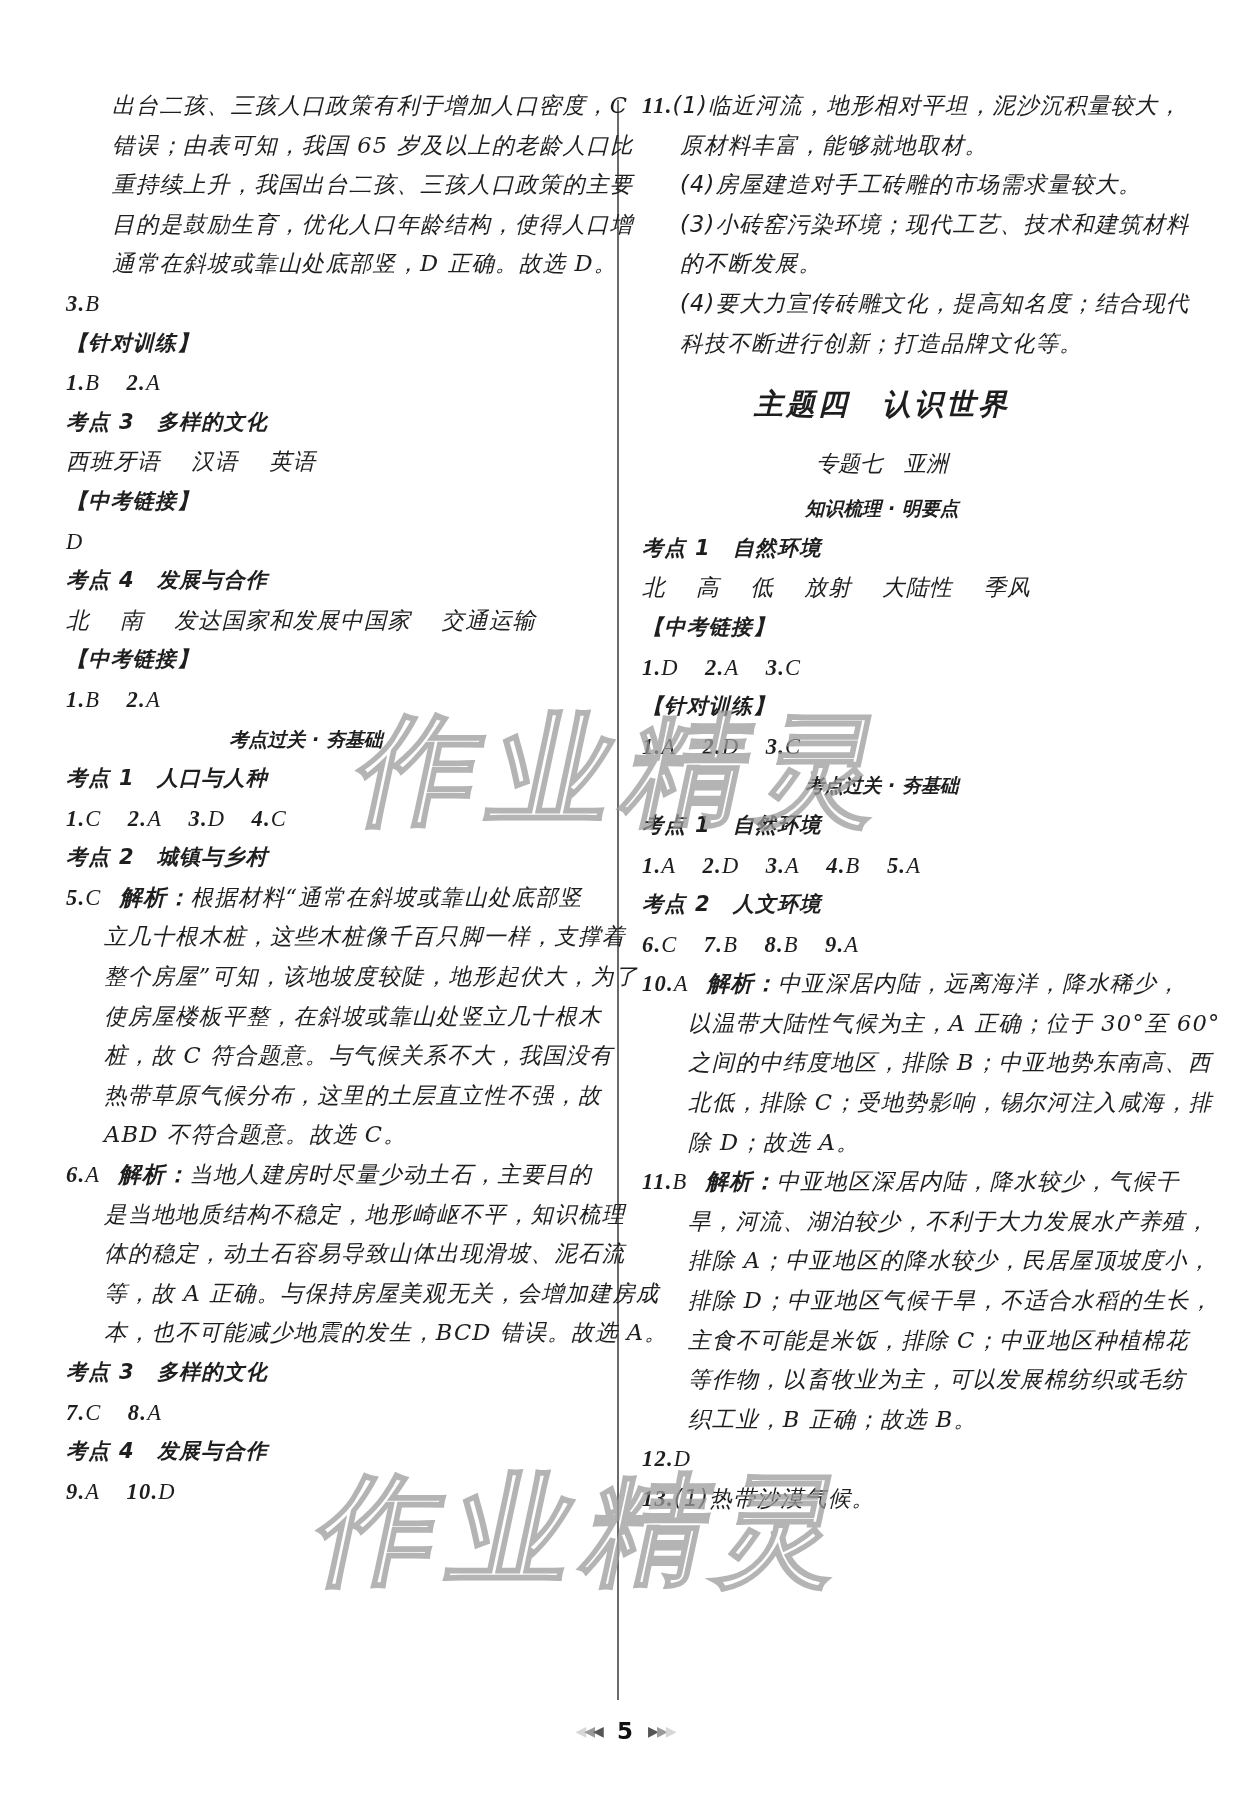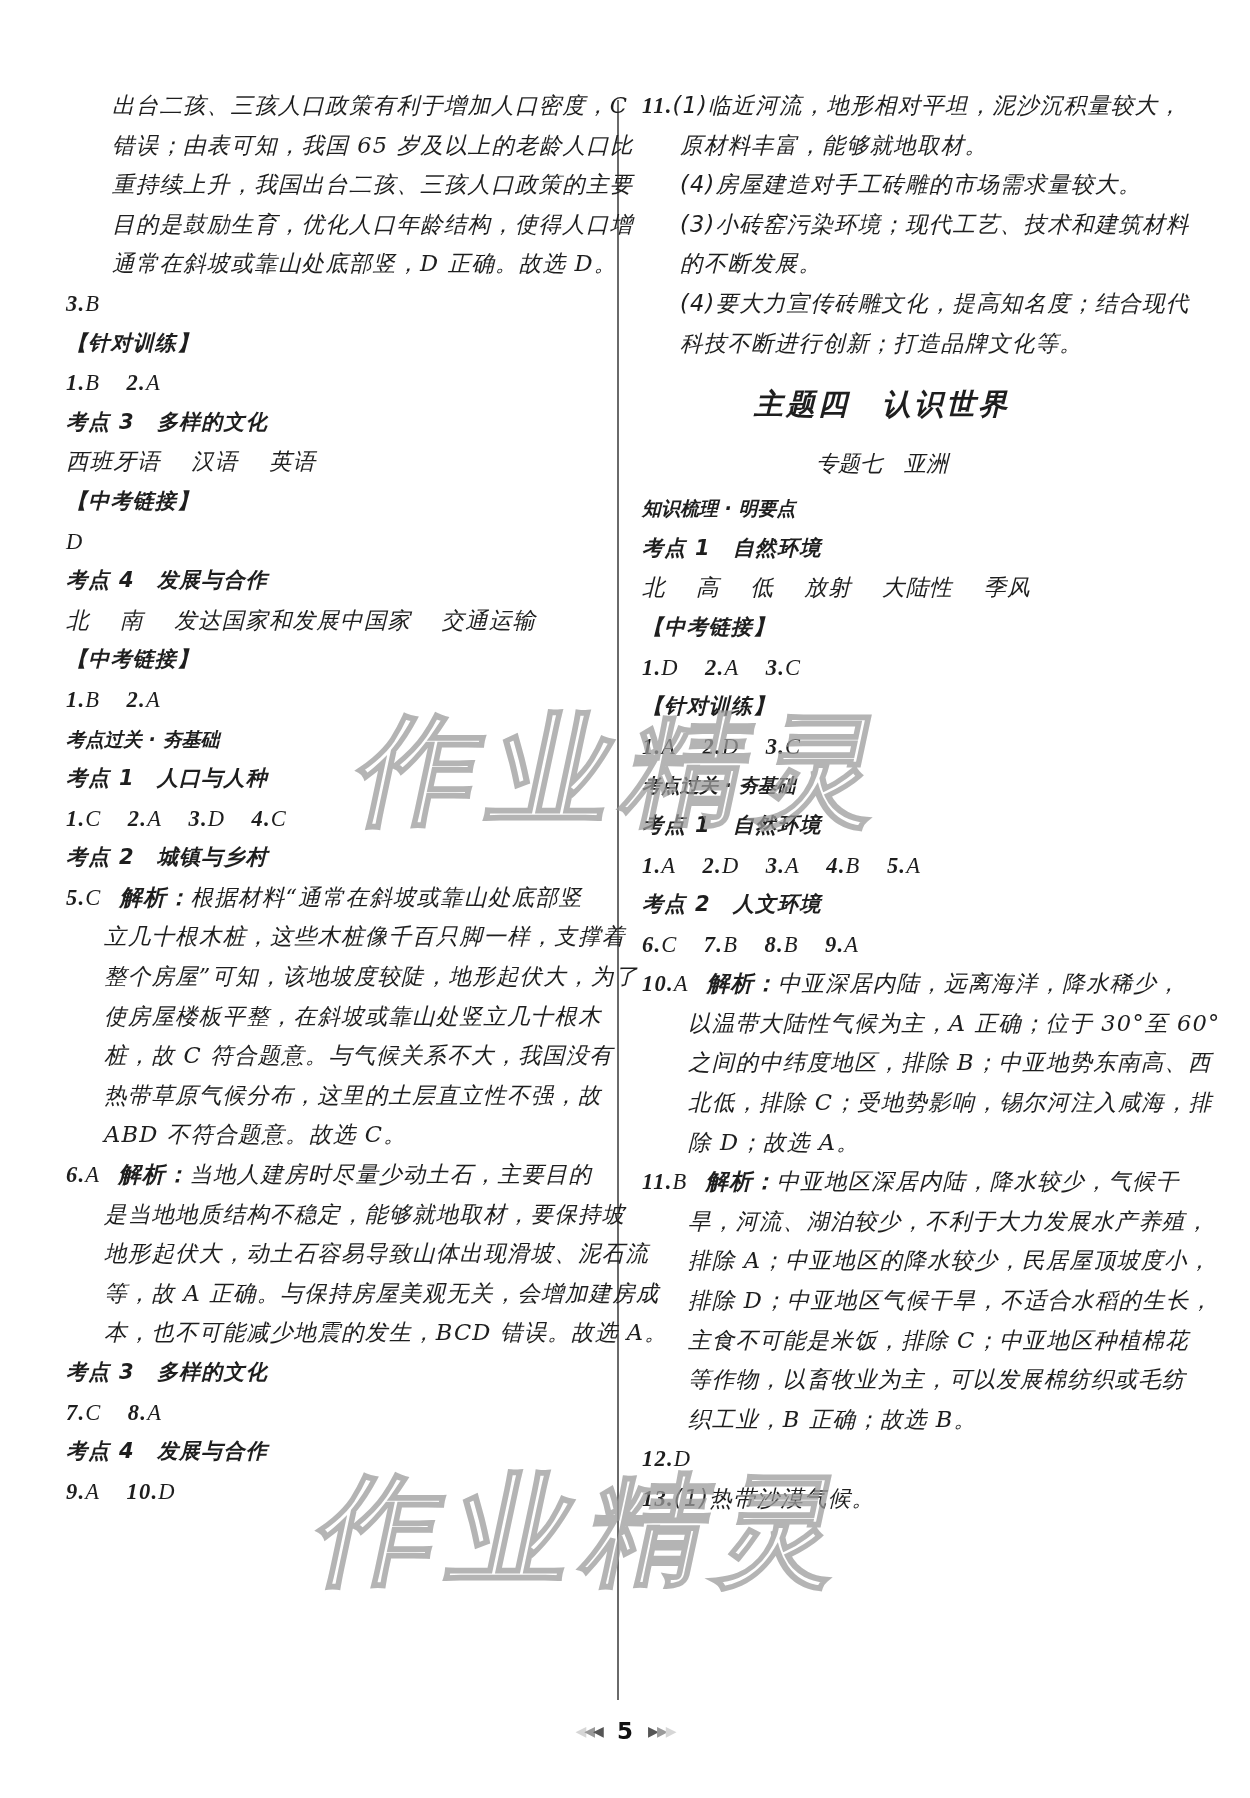--- a/index.html
+++ b/index.html
@@ -19,21 +19,21 @@
     .indent { padding-left: 38px; }
     .indent-big { padding-left: 46px; }
     .sans { font-family: "DejaVu Sans", "Liberation Sans", sans-serif; }
     .bold { font-weight: bold; }
     .heading { font-family: "DejaVu Sans", "Liberation Sans", sans-serif; font-weight: bold; font-size: 21px; }
     .num { font-weight: bold; font-family: "Liberation Serif", serif; margin-top: 48px; }
     .ans { font-family: "Liberation Serif", serif; margin-right: 18px; }
     .ans:last-child { margin-right: 0; }
     .h-main { font-family: "DejaVu Serif", serif; font-weight: bold; font-size: 29px; line-height: 70px; height: 70px; text-align: center; letter-spacing: 3px; margin-top: 6px; }
     .h-sub { font-family: "DejaVu Sans", sans-serif; font-size: 22px; line-height: 50px; height: 50px; text-align: center; }
-    .h-sec { font-family: "DejaVu Sans", sans-serif; font-weight: bold; font-size: 19px; line-height: 39.6px; height: 39.6px; text-align: left; }
+    .h-sec { font-family: "DejaVu Sans", sans-serif; font-weight: bold; font-size: 19px; line-height: 39.6px; height: 39.6px; text-align: center; }
     .kw { margin-right: 22px; margin-top: 48px; }
     .footer {
       position: absolute; left: 0; width: 1250px; top: 1718px; text-align: center;
       font-family: "DejaVu Sans", sans-serif;
     }
     .footer .pg { font-weight: bold; font-size: 23px; margin: 0 10px; color: #111; }
     .arrows { font-size: 14px; letter-spacing: -2px; vertical-align: 3px; }
     .a1 { color: #d6d6d6; } .a2 { color: #9a9a9a; } .a3 { color: #555; }
     .watermark {
       position: absolute; font-family: "DejaVu Sans", sans-serif; font-weight: bold;
@@ -106,22 +106,22 @@
   <div class="line indent">立几十根木桩，这些木桩像千百只脚一样，支撑着</div>
   <div class="line indent">整个房屋”可知，该地坡度较陡，地形起伏大，为了</div>
   <div class="line indent">使房屋楼板平整，在斜坡或靠山处竖立几十根木</div>
   <div class="line indent">桩，故 C 符合题意。与气候关系不大，我国没有</div>
   <div class="line indent">热带草原气候分布，这里的土层直立性不强，故</div>
   <div class="line indent">ABD 不符合题意。故选 C。</div>
 
   <div class="line">
     <span class="num">6.</span><span class="ans">A</span><span class="sans bold">解析：</span><span>当地人建房时尽量少动土石，主要目的</span>
   </div>
-  <div class="line indent">是当地地质结构不稳定，能够就地取材，要保持坡</div>
-  <div class="line indent">地形起伏大，动土石容易导致山体出现滑坡、泥石流</div>
+  <div class="line indent">是当地地质结构不稳定，地形崎岖不平，知识梳理</div>
+  <div class="line indent">体的稳定，动土石容易导致山体出现滑坡、泥石流</div>
   <div class="line indent">等，故 A 正确。与保持房屋美观无关，会增加建房成</div>
   <div class="line indent">本，也不可能减少地震的发生，BCD 错误。故选 A。</div>
 
   <div class="line heading">考点 3　多样的文化</div>
   <div class="line">
     <span class="num">7.</span><span class="ans">C</span>
     <span class="num">8.</span><span class="ans">A</span>
   </div>
   <div class="line heading">考点 4　发展与合作</div>
   <div class="line">

